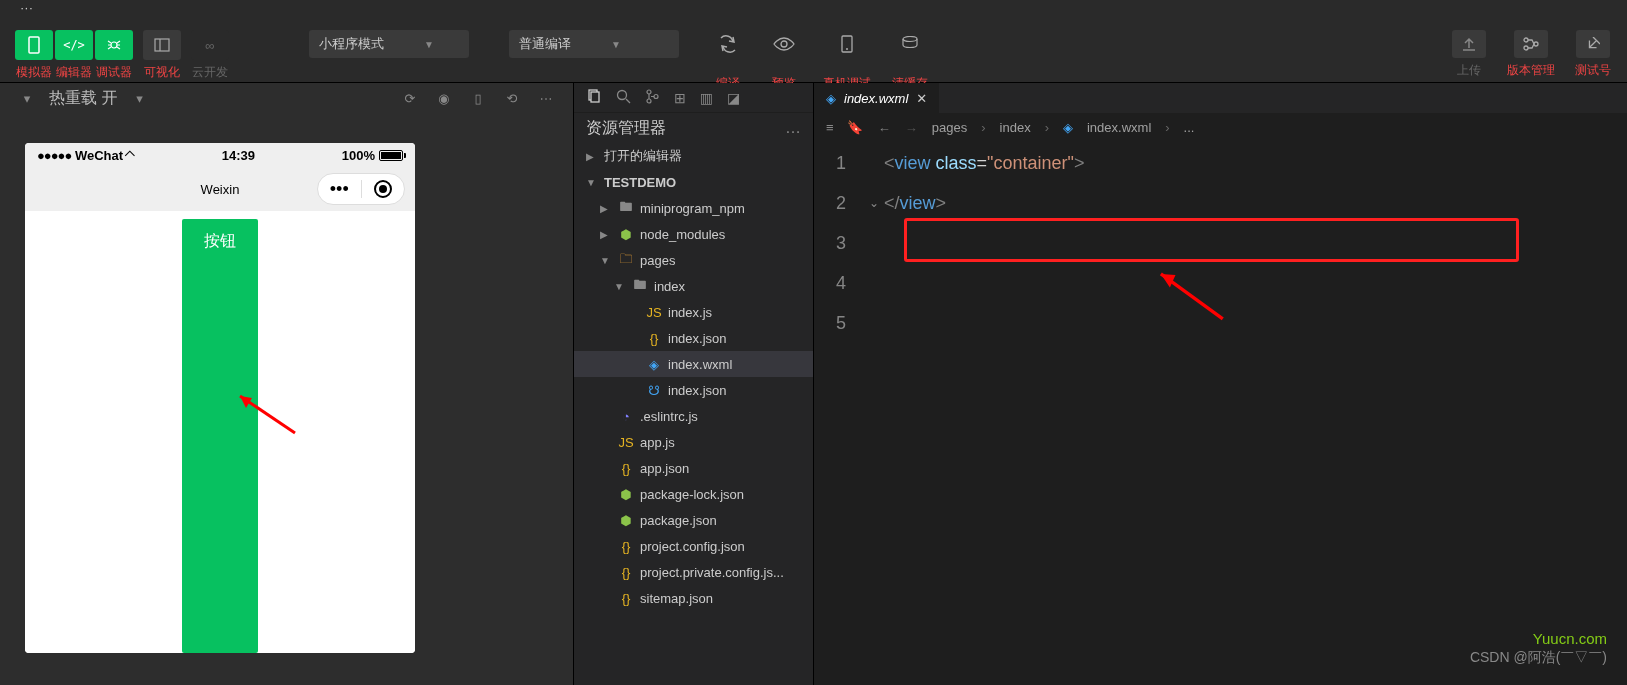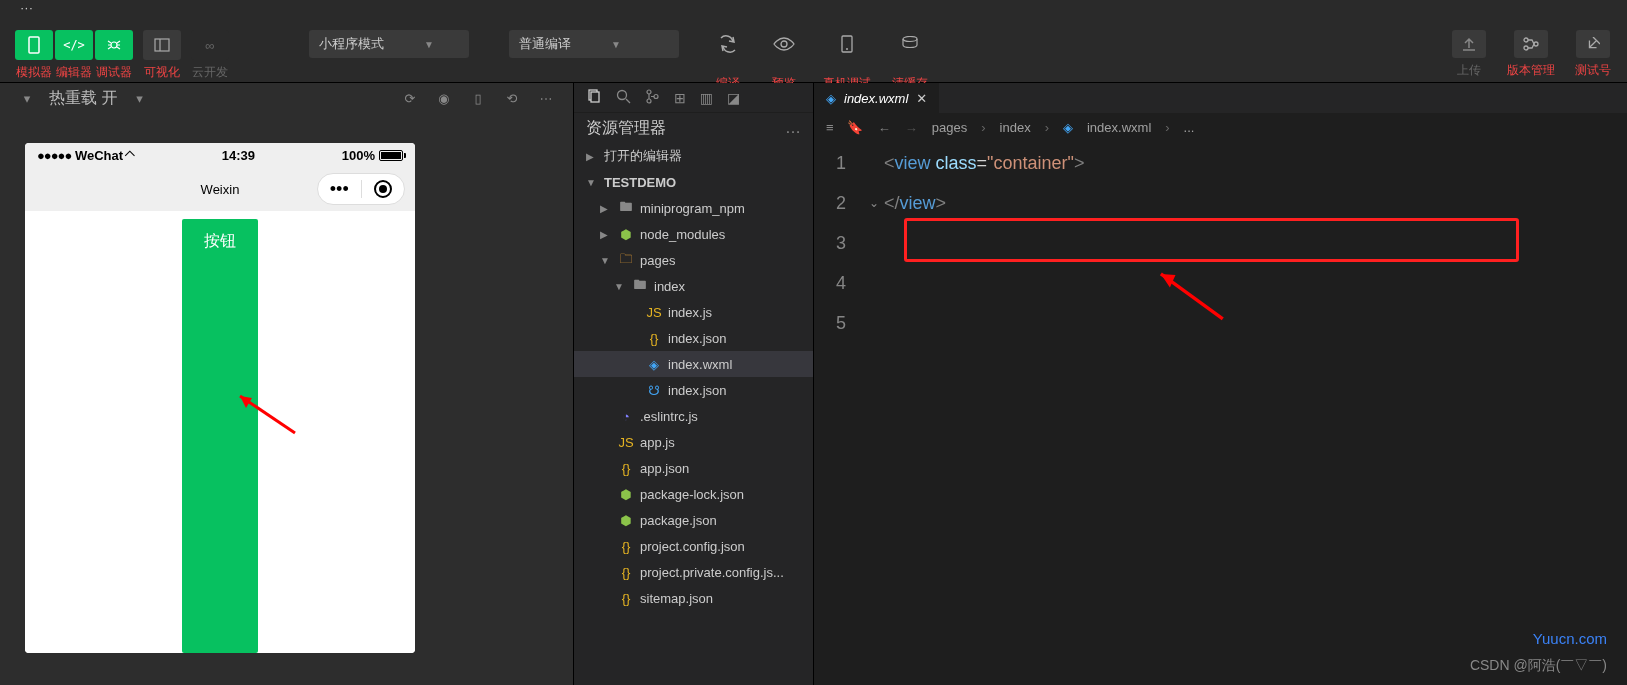--- a/index.html
+++ b/index.html
@@ -96,22 +96,22 @@
 .c-comment { color: #6a9955; } 
 .c-tagname { color: #569cd6; }
 .c-attr { color: #9cdcfe; }
 .c-str { color: #ce9178; }
 .c-op { color: #d4d4d4; }
 .c-txt { color: #d4d4d4; }
 .c-bracket { color: #808080; }
 
 .highlight-box { position: absolute; border: 3px solid #ff2020; border-radius: 3px; pointer-events: none; }
 
-.watermark { position: absolute; right: 20px; bottom: 38px; color: #3b82f6; font-size: 15px; font-family: Arial; }
-.credit { position: absolute; right: 20px; bottom: 10px; color: #888; font-size: 14px; }
+.watermark { position: absolute; right: 20px; bottom: 38px; color: #84cc16; font-size: 15px; font-family: Arial; }
+.credit { position: absolute; right: 20px; bottom: 18px; color: #888; font-size: 14px; }
 </style>
 </head>
 <body>
 
 <div class="top-menu">
   <span>···</span>
   <span style="flex:1"></span>
 </div>
 
 <div class="toolbar-row">

